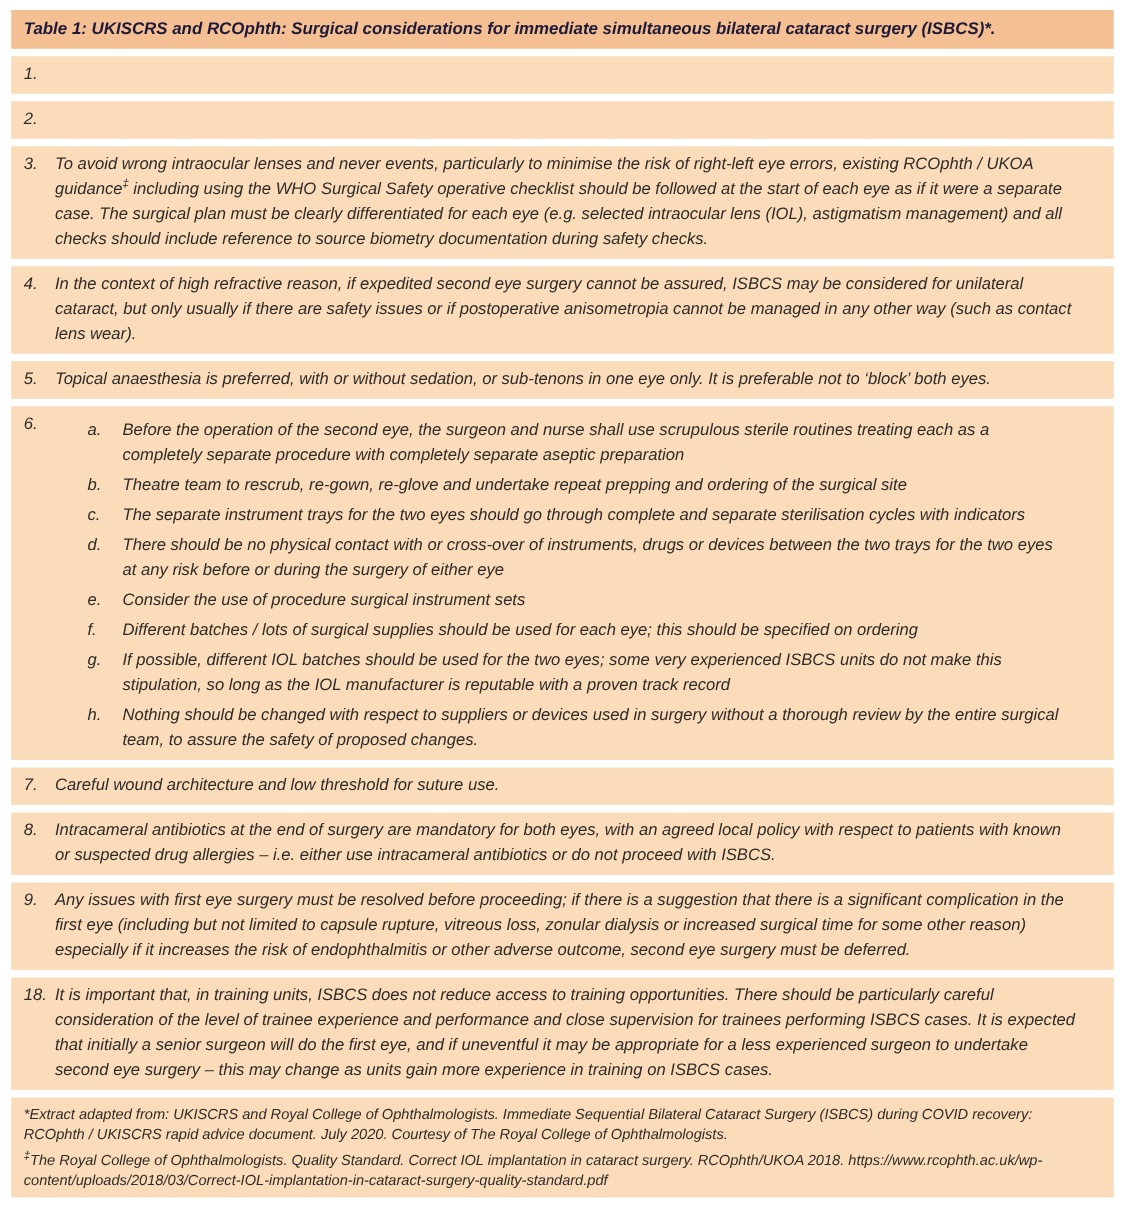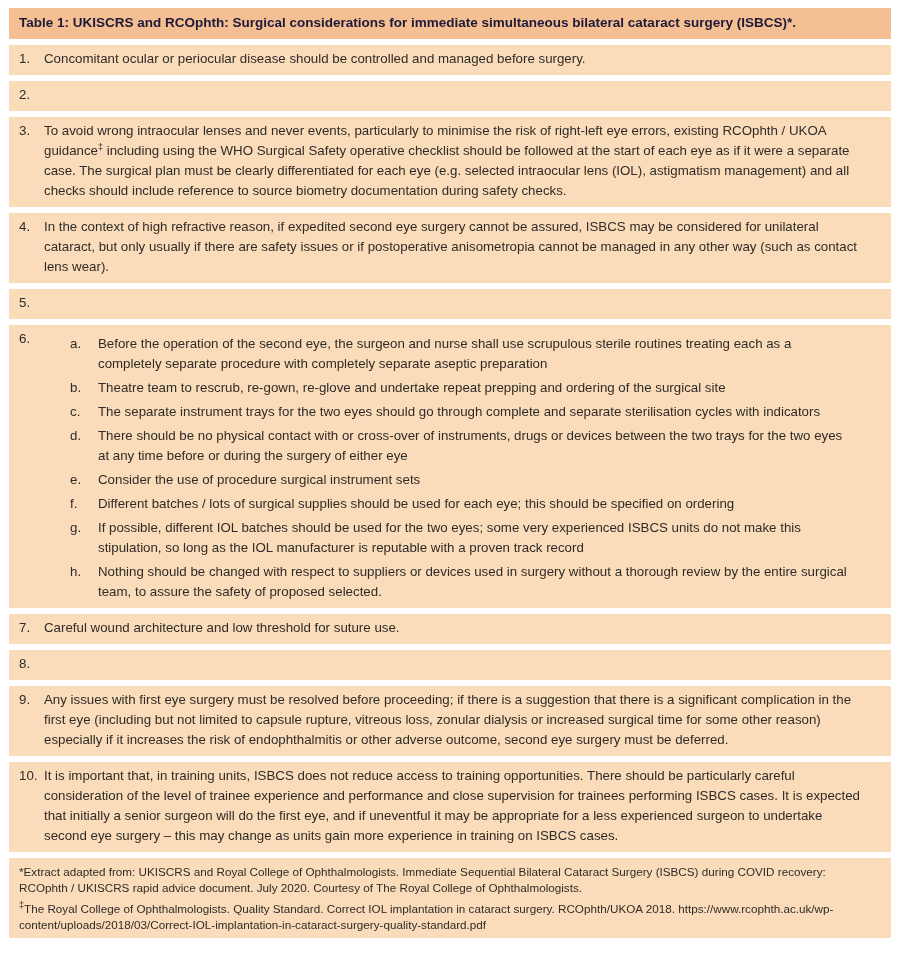--- a/index.html
+++ b/index.html
@@ -15,20 +15,21 @@
     background:#ffffff;
     overflow:hidden;
   }
   .band {
     background: var(--row-bg, #fbdcba);
     margin-bottom:6px;
     padding:4px 16px 6px 10px;
     font-size:13.3px;
     line-height:20px;
     color: var(--text, #2f2b28);
+    font-style: italic;
   }
   .header-band {
     background: var(--header-bg, #f4bf92);
     color: var(--header-text, #1e1a38);
     font-weight:bold;
     font-size:13.5px;
     padding:6px 14px 7px 10px;
     line-height:18px;
   }
   .item { display:flex; }
@@ -46,97 +47,98 @@
 </style>
 </head>
 <body>
 
 <div class="page">
 
   <div class="band header-band">Table 1: UKISCRS and RCOphth: Surgical considerations for immediate simultaneous bilateral cataract surgery (ISBCS)*.</div>
 
   <div class="band item">
     <span class="num">1.</span>
-    <div class="itxt">Concomitant ocular or periocular disease should be controlled and managed before surgery.</div>
   </div>
 
   <div class="band item">
     <span class="num">2.</span>
   </div>
 
   <div class="band item">
     <span class="num">3.</span>
     <div class="itxt"><span>To avoid wrong intraocular lenses and never events, particularly to minimise the risk of right-left eye errors, existing RCOphth / UKOA guidance</span><sup>‡</sup><span> including using the WHO Surgical Safety operative checklist should be followed at the start of each eye as if it were a separate case. The surgical plan must be clearly differentiated for each eye (e.g. selected intraocular lens (IOL), astigmatism management) and all checks should include reference to source biometry documentation during safety checks.</span></div>
   </div>
 
   <div class="band item">
     <span class="num">4.</span>
     <div class="itxt">In the context of high refractive reason, if expedited second eye surgery cannot be assured, ISBCS may be considered for unilateral cataract, but only usually if there are safety issues or if postoperative anisometropia cannot be managed in any other way (such as contact lens wear).</div>
   </div>
 
   <div class="band item">
     <span class="num">5.</span>
+    <div class="itxt">Topical anaesthesia is preferred, with or without sedation, or sub-tenons in one eye only. It is preferable not to ‘block’ both eyes.</div>
   </div>
 
   <div class="band item">
     <span class="num">6.</span>
     <div class="itxt">
       <div class="subwrap">
         <div class="sub">
           <span class="letter">a.</span>
           <div class="stxt">Before the operation of the second eye, the surgeon and nurse shall use scrupulous sterile routines treating each as a completely separate procedure with completely separate aseptic preparation</div>
         </div>
         <div class="sub">
           <span class="letter">b.</span>
           <div class="stxt">Theatre team to rescrub, re-gown, re-glove and undertake repeat prepping and ordering of the surgical site</div>
         </div>
         <div class="sub">
           <span class="letter">c.</span>
           <div class="stxt">The separate instrument trays for the two eyes should go through complete and separate sterilisation cycles with indicators</div>
         </div>
         <div class="sub">
           <span class="letter">d.</span>
-          <div class="stxt">There should be no physical contact with or cross-over of instruments, drugs or devices between the two trays for the two eyes at any time before or during the surgery of either eye</div>
+          <div class="stxt">There should be no physical contact with or cross-over of instruments, drugs or devices between the two trays for the two eyes at any risk before or during the surgery of either eye</div>
         </div>
         <div class="sub">
           <span class="letter">e.</span>
           <div class="stxt">Consider the use of procedure surgical instrument sets</div>
         </div>
         <div class="sub">
           <span class="letter">f.</span>
           <div class="stxt">Different batches / lots of surgical supplies should be used for each eye; this should be specified on ordering</div>
         </div>
         <div class="sub">
           <span class="letter">g.</span>
           <div class="stxt">If possible, different IOL batches should be used for the two eyes; some very experienced ISBCS units do not make this stipulation, so long as the IOL manufacturer is reputable with a proven track record</div>
         </div>
         <div class="sub">
           <span class="letter">h.</span>
-          <div class="stxt">Nothing should be changed with respect to suppliers or devices used in surgery without a thorough review by the entire surgical team, to assure the safety of proposed selected.</div>
+          <div class="stxt">Nothing should be changed with respect to suppliers or devices used in surgery without a thorough review by the entire surgical team, to assure the safety of proposed changes.</div>
         </div>
       </div>
     </div>
   </div>
 
   <div class="band item">
     <span class="num">7.</span>
     <div class="itxt">Careful wound architecture and low threshold for suture use.</div>
   </div>
 
   <div class="band item">
     <span class="num">8.</span>
+    <div class="itxt">Intracameral antibiotics at the end of surgery are mandatory for both eyes, with an agreed local policy with respect to patients with known or suspected drug allergies – i.e. either use intracameral antibiotics or do not proceed with ISBCS.</div>
   </div>
 
   <div class="band item">
     <span class="num">9.</span>
     <div class="itxt">Any issues with first eye surgery must be resolved before proceeding; if there is a suggestion that there is a significant complication in the first eye (including but not limited to capsule rupture, vitreous loss, zonular dialysis or increased surgical time for some other reason) especially if it increases the risk of endophthalmitis or other adverse outcome, second eye surgery must be deferred.</div>
   </div>
 
   <div class="band item">
-    <span class="num">10.</span>
+    <span class="num">18.</span>
     <div class="itxt">It is important that, in training units, ISBCS does not reduce access to training opportunities. There should be particularly careful consideration of the level of trainee experience and performance and close supervision for trainees performing ISBCS cases. It is expected that initially a senior surgeon will do the first eye, and if uneventful it may be appropriate for a less experienced surgeon to undertake second eye surgery – this may change as units gain more experience in training on ISBCS cases.</div>
   </div>
 
   <div class="band footnotes-band">
     <p class="fn"><span class="fn-marker">*</span><span>Extract adapted from: UKISCRS and Royal College of Ophthalmologists. Immediate Sequential Bilateral Cataract Surgery (ISBCS) during COVID recovery: RCOphth / UKISCRS rapid advice document. July 2020. Courtesy of The Royal College of Ophthalmologists.</span></p>
     <p class="fn"><sup>‡</sup><span>The Royal College of Ophthalmologists. Quality Standard. Correct IOL implantation in cataract surgery. RCOphth/UKOA 2018. https://www.rcophth.ac.uk/wp-content/uploads/2018/03/Correct-IOL-implantation-in-cataract-surgery-quality-standard.pdf</span></p>
   </div>
 
 </div>
 

